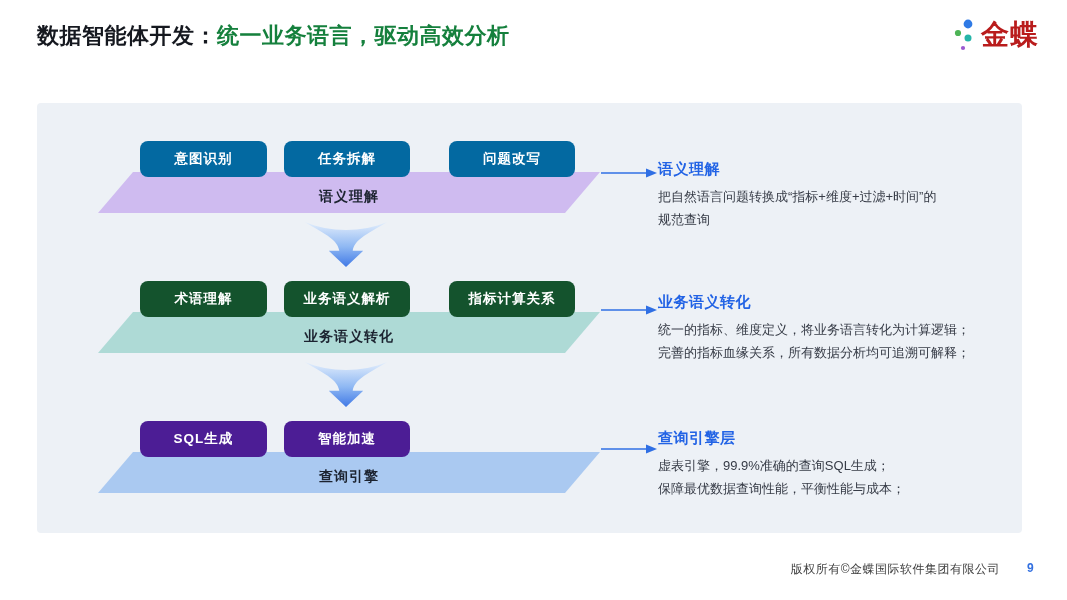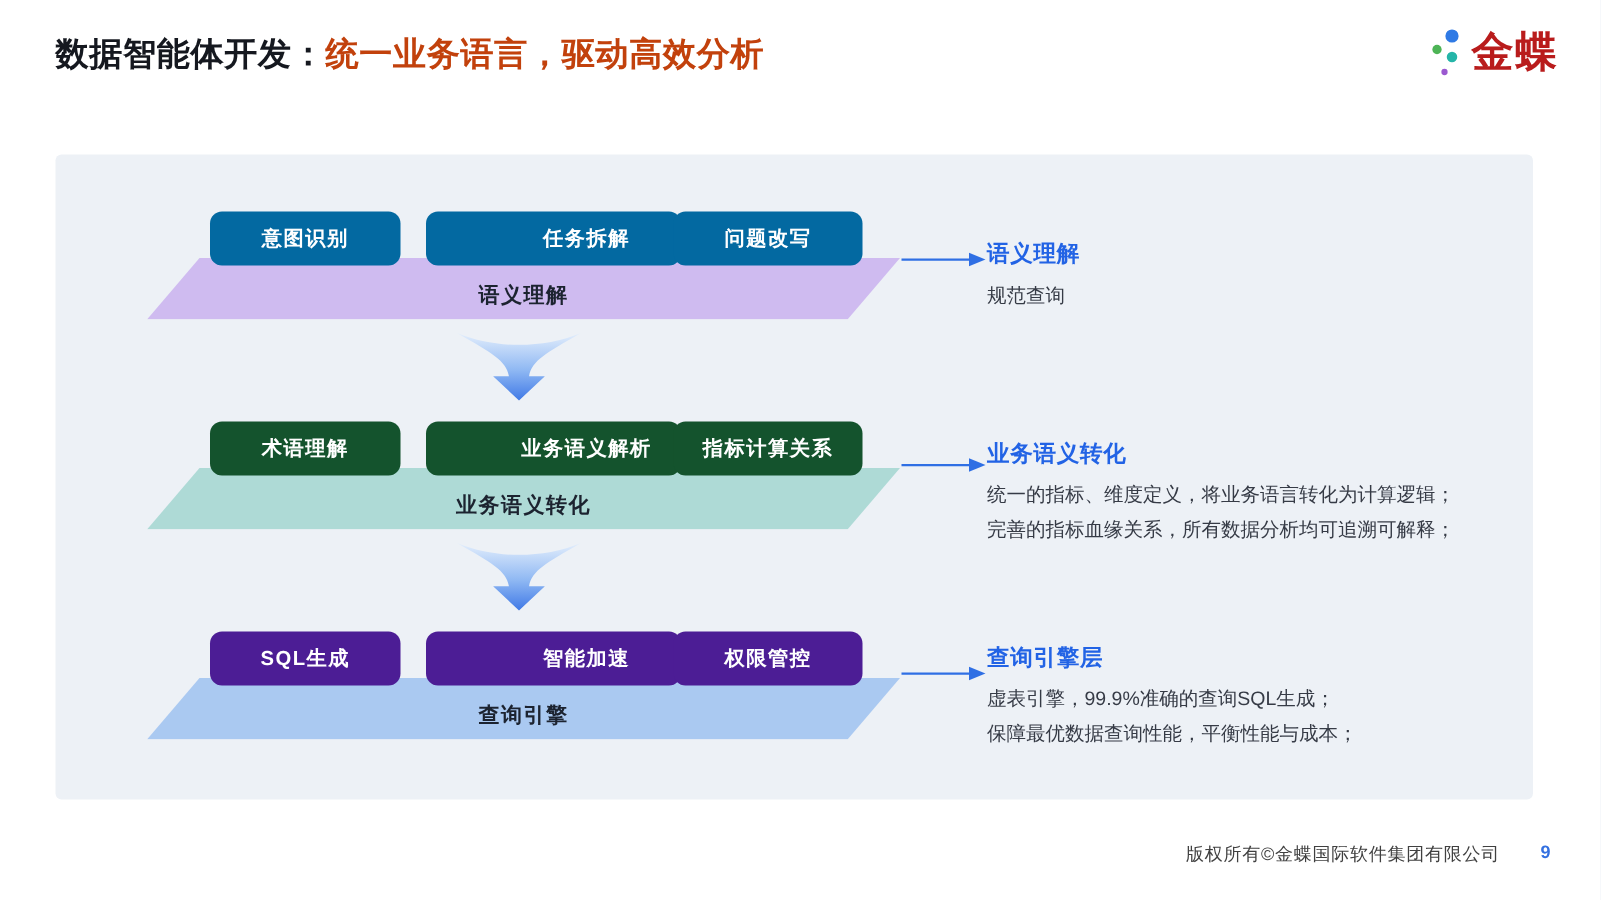--- a/index.html
+++ b/index.html
@@ -8,21 +8,21 @@
     background:#ffffff;
     font-family:"Liberation Sans","DejaVu Sans",sans-serif;
   }
 
   
   .header-title {
     position:absolute; left:37px; top:21px;
     font-size:22px; font-weight:bold; color:#15181f; letter-spacing:.5px;
     white-space:nowrap;
   }
-  .header-title .accent { color:#c2410c; }
+  .header-title .accent { color:#15803d; }
 
   .logo { position:absolute; right:28px; top:16px; display:flex; align-items:center; gap:3px; }
   .logo-text { font-size:28px; font-weight:bold; color:#b91c1c; letter-spacing:1px; }
 
   
   .panel {
     position:absolute; left:37px; top:103px; width:985px; height:430px;
     background:#edf1f6; border-radius:4px;
   }
 
@@ -42,21 +42,21 @@
     position:absolute; height:36px; border-radius:8px;
     color:#ffffff; font-size:13.5px; font-weight:bold;
     display:flex; align-items:center; justify-content:center;
     letter-spacing:1px;
   }
   .chip.purple { background:#0369a1; }
   .chip.teal   { background:#14532d; }
   .chip.blue   { background:#4c1d95; }
 
   .c1 { left:103px; width:127px; }
-  .c2 { left:247px; width:126px;padding-left:44px; }
+  .c2 { left:247px; width:126px; }
   .c3 { left:390px; width:126px;margin-left:22px; }
 
   
   .connector { position:absolute; left:563px; width:58px; height:12px; }
   .down-arrow { position:absolute; left:264px; width:90px; height:46px; }
 
   
   .desc { position:absolute; left:621px; width:370px; }
   .desc-title { font-size:15px; font-weight:bold; color:#2263e5; margin:0 0 7px 0; letter-spacing:.5px; }
   .desc-line  { font-size:13px; color:#363b46; line-height:1.75; }
@@ -109,20 +109,21 @@
     <div class="chip purple c2" style="top:38px">任务拆解</div>
     <div class="chip purple c3" style="top:38px">问题改写</div>
 
     <svg class="connector" style="top:64px" viewBox="0 0 58 12">
       <line x1="1" y1="6" x2="46" y2="6" stroke="#2f6fe4" stroke-width="1.5"></line>
       <polygon points="46,1.5 57,6 46,10.5" fill="#2f6fe4"></polygon>
     </svg>
 
     <div class="desc" style="top:57px">
       <div class="desc-title">语义理解</div>
+      <div class="desc-line">把自然语言问题转换成“指标+维度+过滤+时间”的</div>
       <div class="desc-line">规范查询</div>
     </div>
 
     <svg class="down-arrow" style="top:119px" viewBox="0 0 90 48">
       <path d="M2,0 C26,14 36,19 38,30 L27,30 L45,47 L63,30 L52,30 C54,19 64,14 88,0 C62,11 28,11 2,0 Z" fill="url(#arrowGrad)"></path>
     </svg>
 
     <div class="platform teal" style="top:209px">
       <span class="platform-label">业务语义转化</span>
     </div>
@@ -143,21 +144,20 @@
 
     <svg class="down-arrow" style="top:259px" viewBox="0 0 90 48">
       <path d="M2,0 C26,14 36,19 38,30 L27,30 L45,47 L63,30 L52,30 C54,19 64,14 88,0 C62,11 28,11 2,0 Z" fill="url(#arrowGrad)"></path>
     </svg>
 
     <div class="platform blue" style="top:349px">
       <span class="platform-label">查询引擎</span>
     </div>
     <div class="chip blue c1" style="top:318px">SQL生成</div>
     <div class="chip blue c2" style="top:318px">智能加速</div>
-    <div class="chip blue c3" style="top:318px">权限管控</div>
 
     <svg class="connector" style="top:340px" viewBox="0 0 58 12">
       <line x1="1" y1="6" x2="46" y2="6" stroke="#2f6fe4" stroke-width="1.5"></line>
       <polygon points="46,1.5 57,6 46,10.5" fill="#2f6fe4"></polygon>
     </svg>
 
     <div class="desc" style="top:326px">
       <div class="desc-title">查询引擎层</div>
       <div class="desc-line">虚表引擎，99.9%准确的查询SQL生成；</div>
       <div class="desc-line">保障最优数据查询性能，平衡性能与成本；</div>

